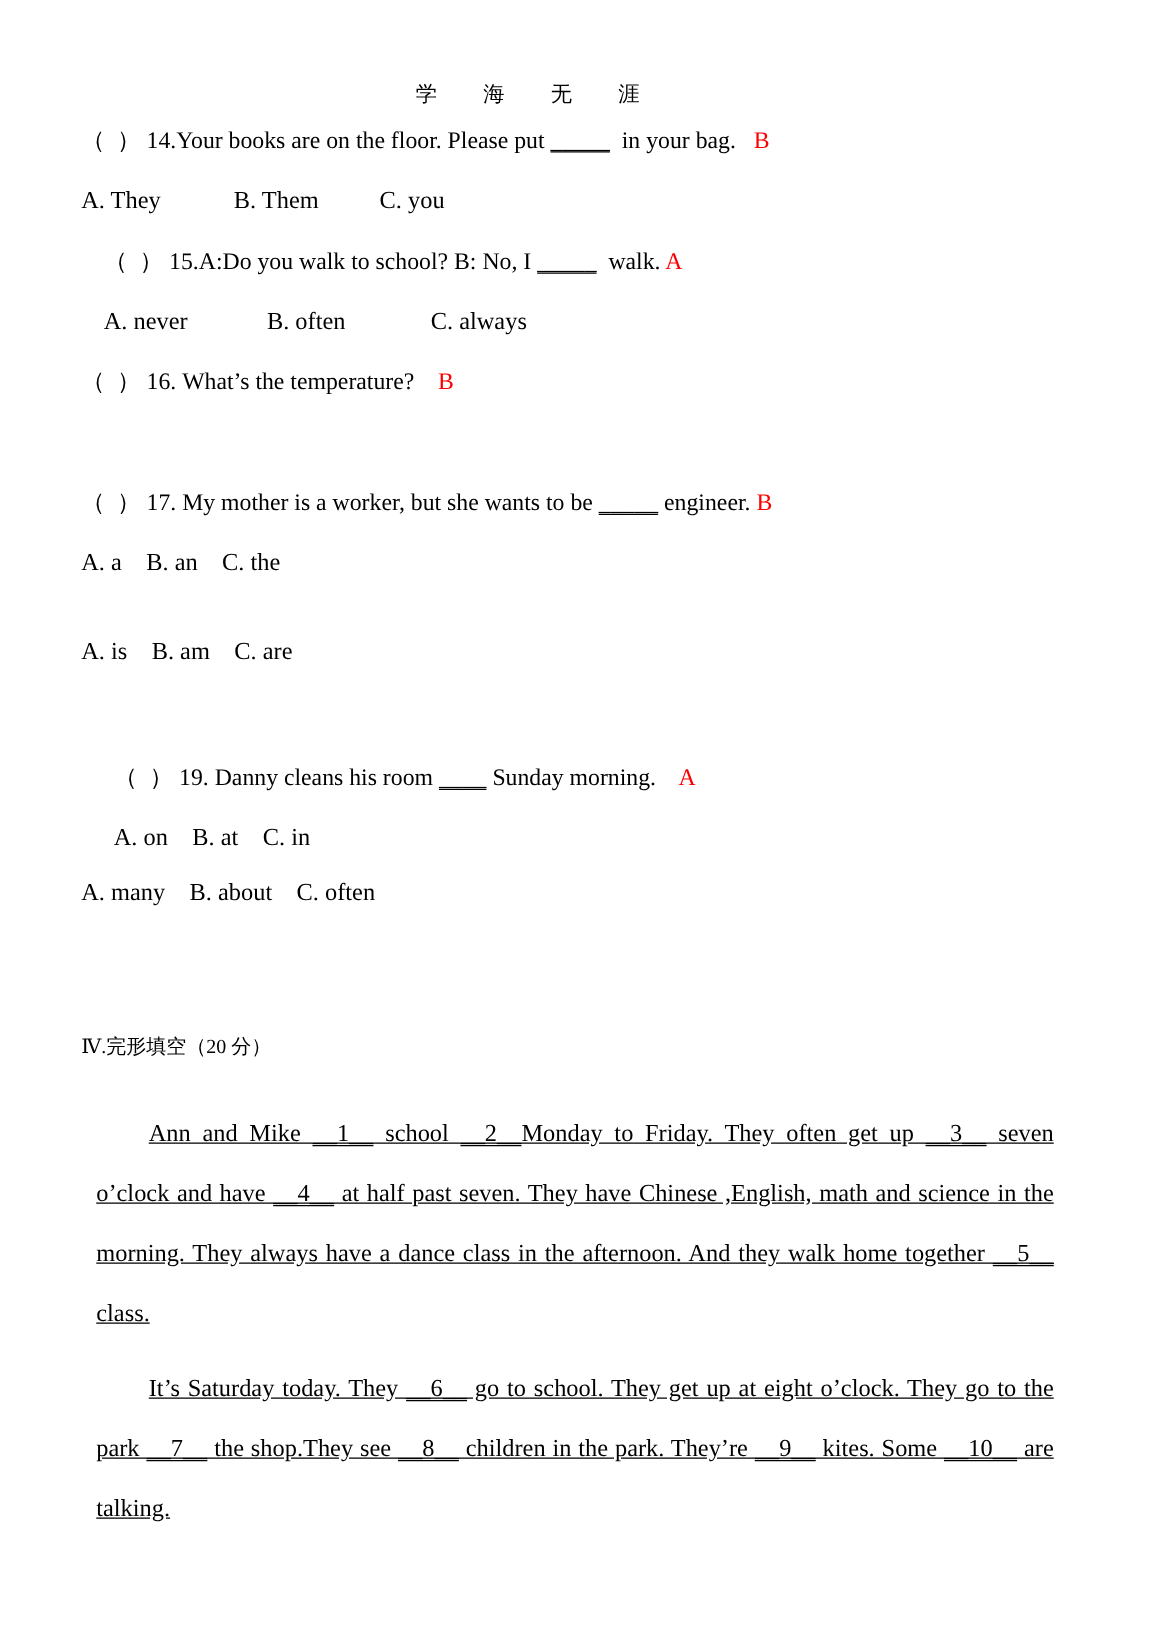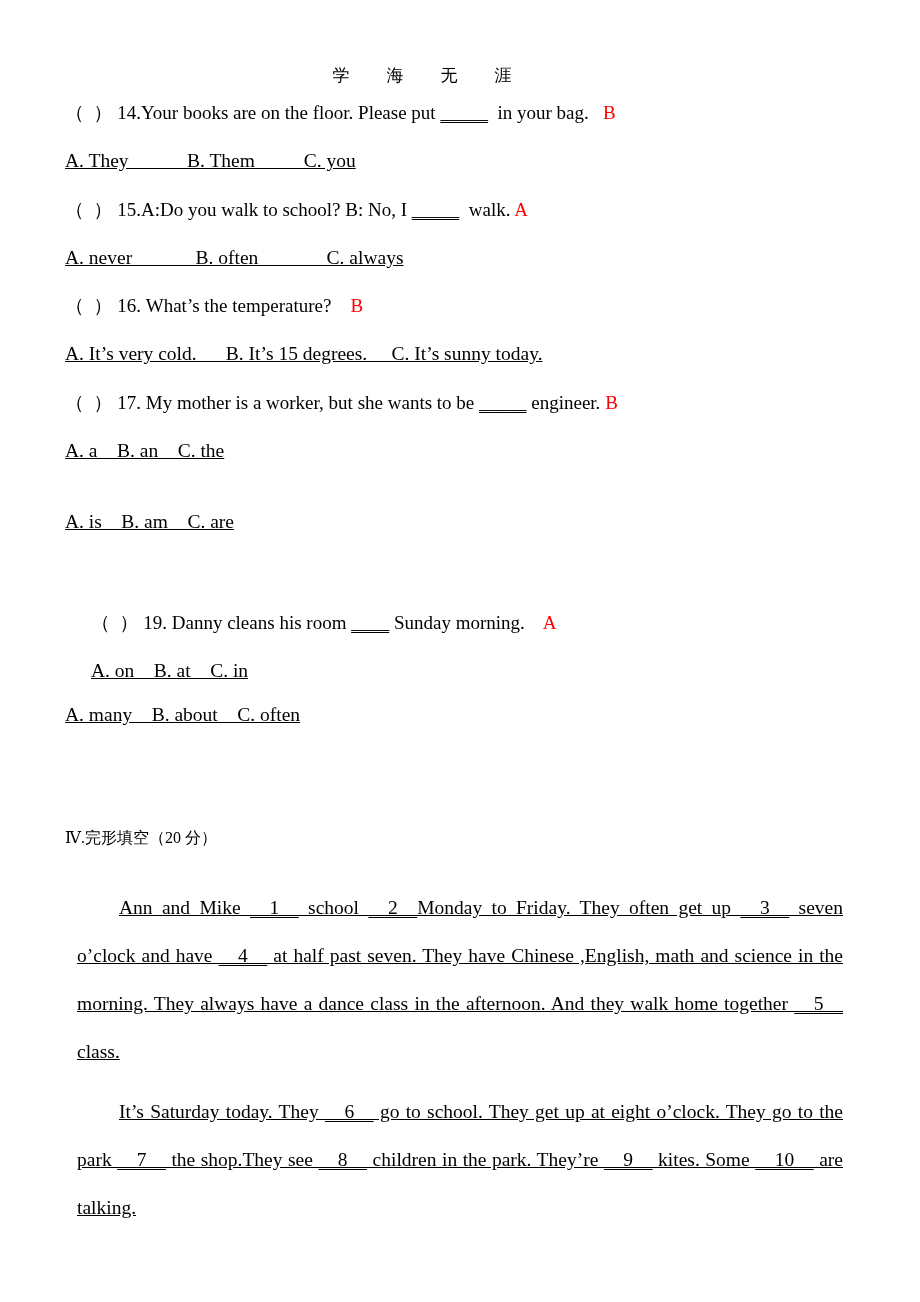--- a/index.html
+++ b/index.html
@@ -47,21 +47,20 @@
     line-height: 26px;
     white-space: pre;
     color: #000;
   }
   .optline {
     font-size: 19.5px;
     line-height: 26px;
     white-space: pre;
     margin-top: 22px;
     color: #000;
-    text-decoration: underline;
   }
   .ans {
     color: #ff0000;
   }
   .blank {
     text-decoration: underline;
     text-underline-offset: 3px;
   }
 
   
@@ -102,27 +101,26 @@
 
 <div class="page">
 
   <div class="doc-header">学　海　无　涯</div>
 
   <div id="questions-root">
       <div class="qblock" style="top: 100px;">
         <div class="qline"><span>（  ） 14.Your books are on the floor. Please put </span><span class="blank">_____</span><span>  in your bag.   </span><span class="ans">B</span></div>
         <div class="optline">A. They            B. Them          C. you</div>
       </div>
-      <div class="qblock" style="top: 197px;">
+      <div class="qblock" style="top: 197px; margin-left: 18px;">
         <div class="qline"><span>（  ） 15.A:Do you walk to school? B: No, I </span><span class="blank">_____</span><span>  walk. </span><span class="ans">A</span></div>
         <div class="optline">A. never             B. often              C. always</div>
       </div>
       <div class="qblock" style="top: 293px;">
         <div class="qline"><span>（  ） 16. What’s the temperature?    </span><span></span><span class="ans">B</span></div>
-        <div class="optline">A. It’s very cold.      B. It’s 15 degrees.     C. It’s sunny today.</div>
       </div>
       <div class="qblock" style="top: 390px;">
         <div class="qline"><span>（  ） 17. My mother is a worker, but she wants to be </span><span class="blank">_____</span><span> engineer. </span><span class="ans">B</span></div>
         <div class="optline">A. a    B. an    C. the</div>
       </div>
       <div class="qblock" style="top: 487px;">
         <div class="optline">A. is    B. am    C. are</div>
       </div>
       <div class="qblock" style="top: 610px; margin-left: 26px;">
         <div class="qline"><span>（  ） 19. Danny cleans his room </span><span class="blank">____</span><span> Sunday morning.    </span><span class="ans">A</span></div>

